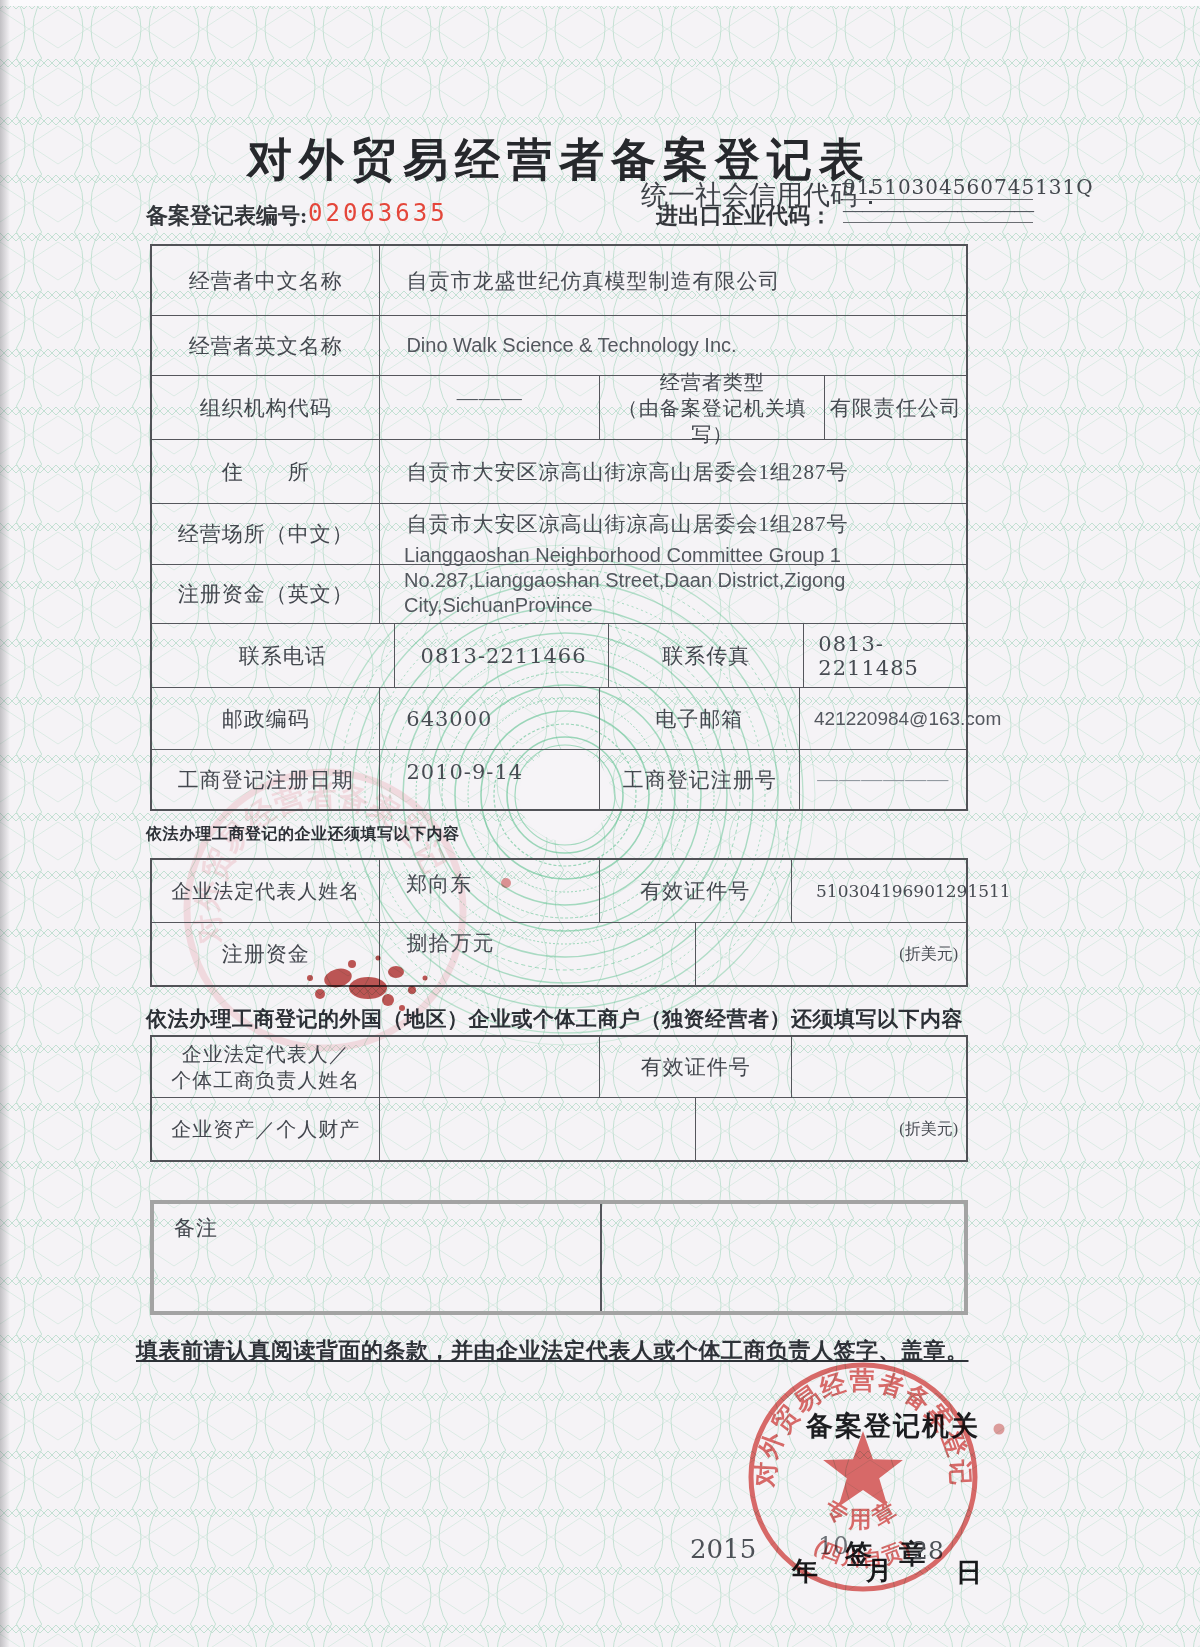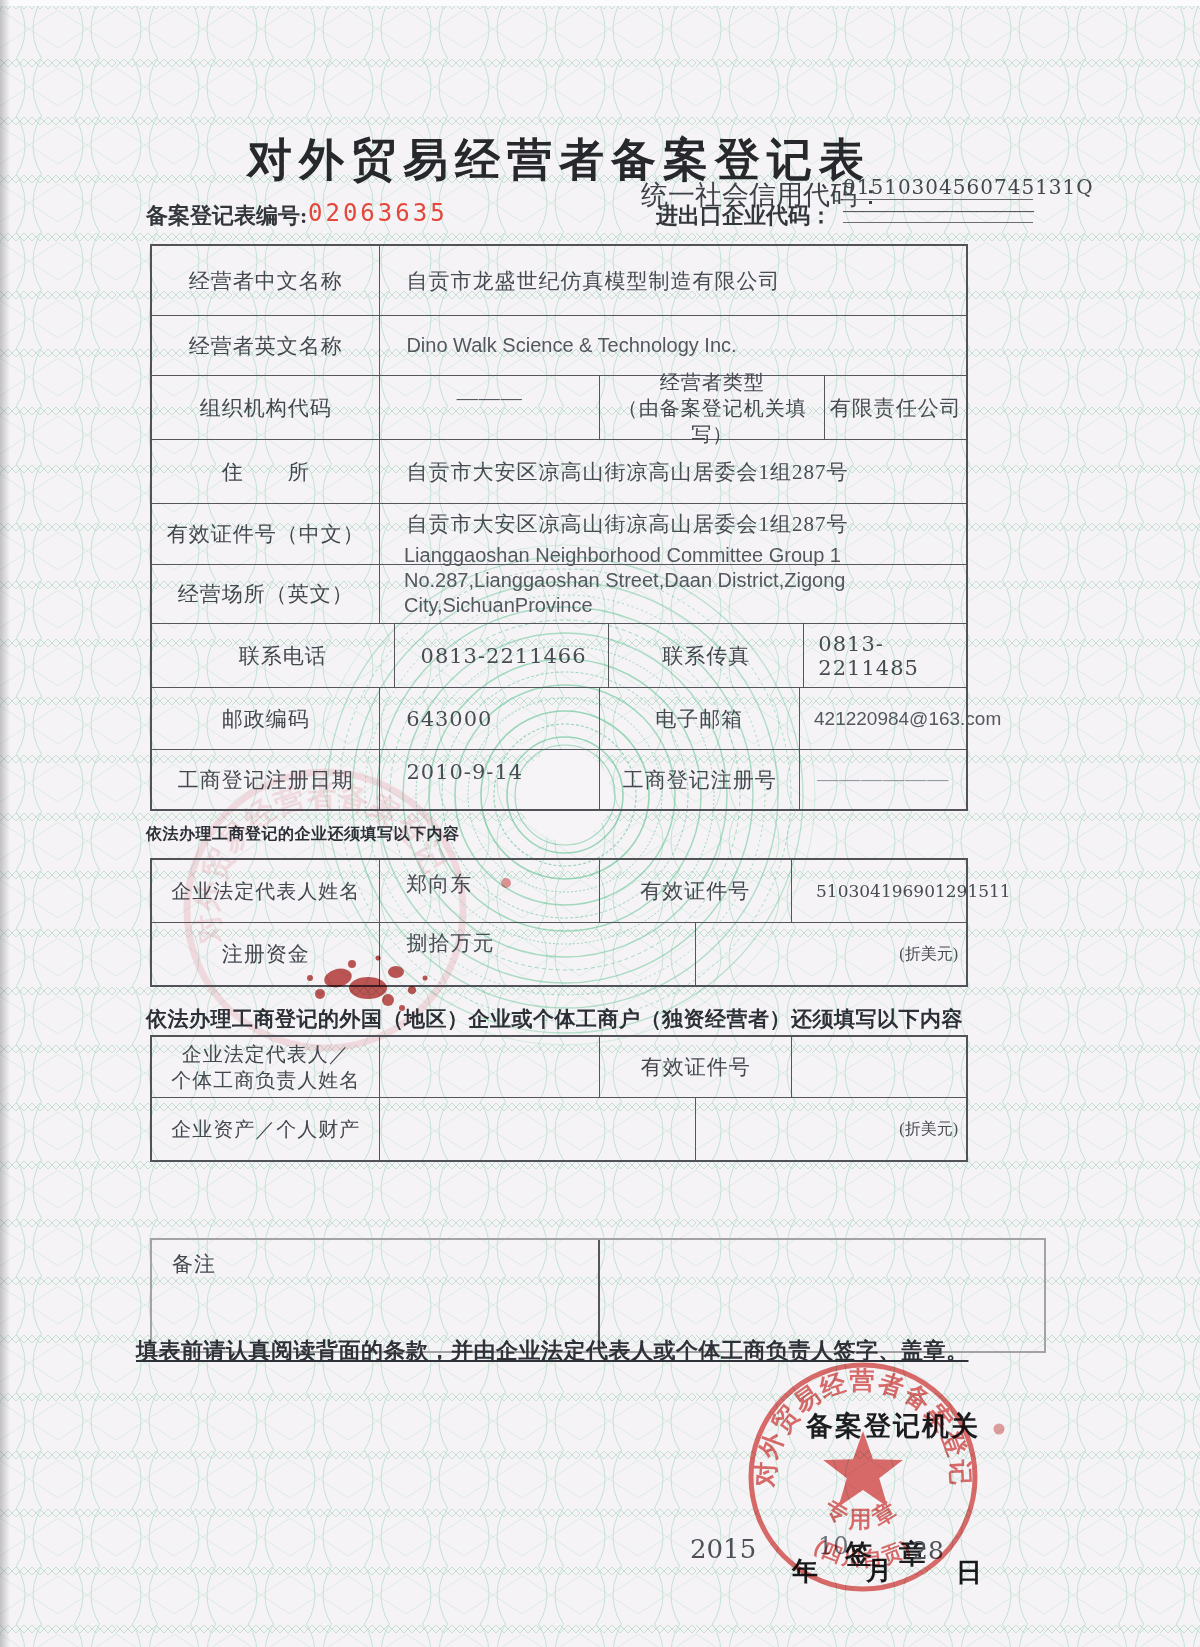--- a/index.html
+++ b/index.html
@@ -30,21 +30,21 @@
   .num{font-family:"DejaVu Serif",serif;letter-spacing:1px;}
   .dash{color:#4b5058;}
   .dash-light{color:#8d949c;}
   .pad26{padding-left:26px;}
   .pad14{padding-left:14px;}
   .heading{font-size:16px;font-weight:bold;color:#2c3036;letter-spacing:0.5px;z-index:2;}
   .two-line{line-height:26px;}
   .small-lbl{font-size:20px;}
   .usd{font-size:16px;color:#474b52;}
   
-  #remark-box{position:absolute;left:150px;top:1200px;width:896px;height:115px;border:2px solid #a3a3a3;box-sizing:border-box;z-index:2;margin-top:38px;}
+  #remark-box{position:absolute;left:150px;top:1200px;width:818px;height:115px;border:4px solid #a3a3a3;box-sizing:border-box;z-index:2;}
   #remark-divider{position:absolute;left:446px;top:0;width:1.6px;height:100%;background:#55565c;}
   #remark-label{position:absolute;left:20px;top:10px;}
   
   #addr-en{left:404px;top:543px;line-height:25px;z-index:3;}
   
   #instruction{left:136px;top:1336px;font-size:22px;font-weight:bold;color:#2e3238;letter-spacing:0.5px;z-index:2;text-decoration:underline;}
   #agency-label{left:806px;top:1408px;font-size:27px;font-weight:bold;color:#1c1d20;
      font-family:"Liberation Sans",sans-serif;letter-spacing:2px;z-index:2;}
   #sign-label{left:845px;top:1536px;font-size:27px;font-weight:bold;color:#1c1d20;
      font-family:Liberation Sans, sans-serif;z-index:2;}
@@ -159,29 +159,29 @@
     <div class="row" style="height:64px;">
       <div class="c nb center" style="width:228px;">
           <span class="lbl">住　　所</span>
         </div>
       <div class="c pad26" style="width:588px;">
           <span class="val">自贡市大安区凉高山街凉高山居委会1组287号</span>
         </div>
     </div>
     <div class="row" style="height:61px;">
       <div class="c nb center" style="width:228px;">
-          <span class="lbl">有效证件号（中文）</span>
+          <span class="lbl">经营场所（中文）</span>
         </div>
       <div class="c pad26 top" style="width:588px;padding-top:6px;">
           <span class="val">自贡市大安区凉高山街凉高山居委会1组287号</span>
         </div>
     </div>
     <div class="row" style="height:59px;">
       <div class="c nb center" style="width:228px;">
-          <span class="lbl">经营场所（英文）</span>
+          <span class="lbl">注册资金（英文）</span>
         </div>
       <div class="c" style="width:588px;"></div>
     </div>
     <div class="row" style="height:64px;">
       <div class="c nb center" style="width:228px;margin-left:20px;">
           <span class="lbl">联系电话</span>
         </div>
       <div class="c pad26" style="width:220px;">
           <span class="val num">0813-2211466</span>
         </div>

